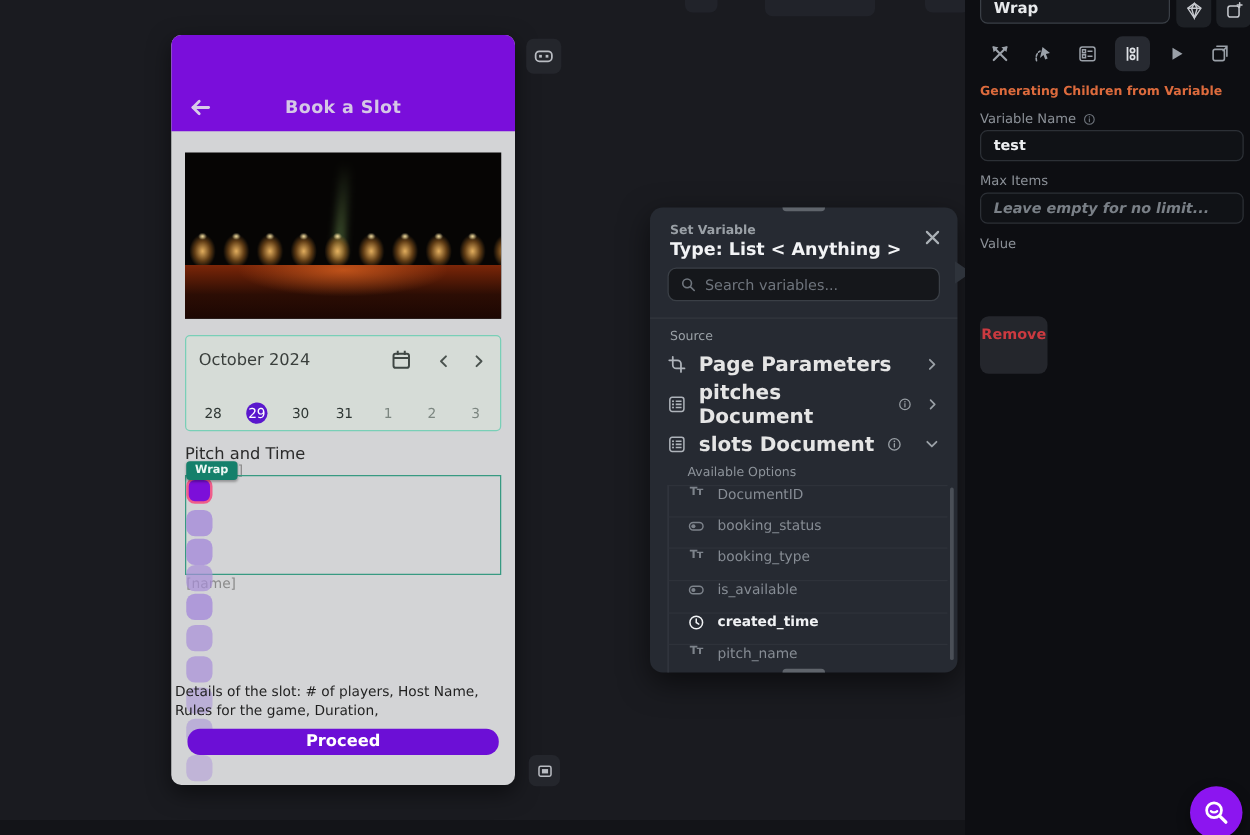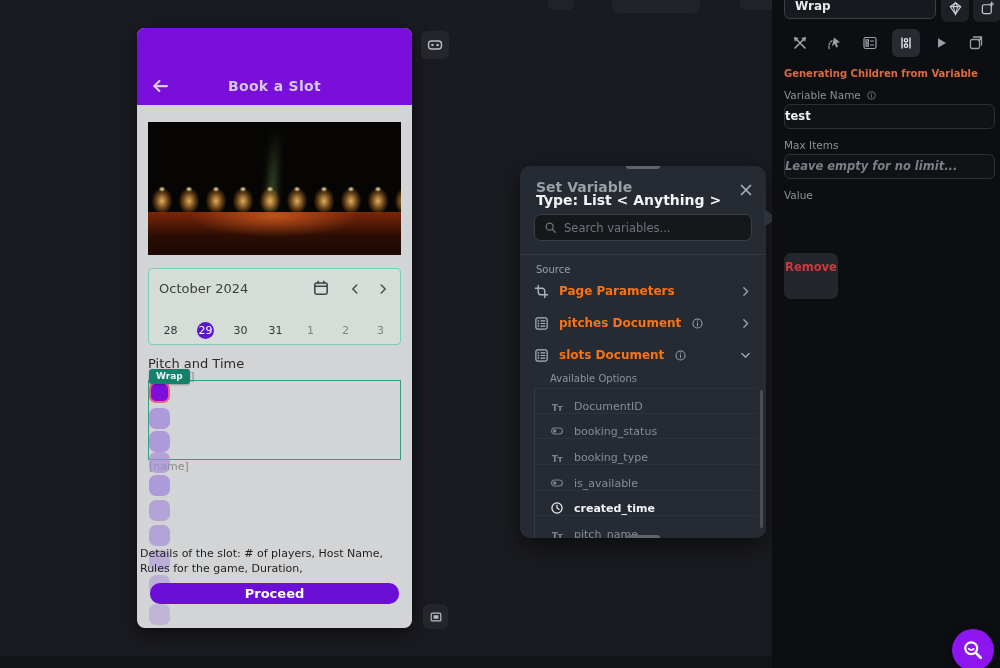--- a/index.html
+++ b/index.html
@@ -61,37 +61,37 @@
 
   .side-btn { position:absolute; width:28px; height:28px; background:#24262c; border-radius:6px;
               display:flex; align-items:center; justify-content:center; color:#b9bcc2; }
   .side-btn svg { width:16px; height:16px; }
 
   
   .panel { position:absolute; left:520px; top:166px; width:246px; height:372px; background:#262a32;
            border-radius:10px; box-shadow:0 8px 24px rgba(0,0,0,.55); overflow:hidden; }
   .drag-handle { position:absolute; left:50%; transform:translateX(-50%); width:34px; height:6px;
                  border-radius:3px; background:#5f646b; z-index:9; }
-  .panel-eyebrow { position:absolute; left:16px; top:13px; font-size:14px; font-weight:700; color:#9aa0a6; }
+  .panel-eyebrow { position:absolute; left:16px; top:13px; font-size:10px; font-weight:700; color:#9aa0a6; }
   .panel-title { position:absolute; left:16px; top:26px; font-size:14px; font-weight:700; color:#f2f3f5; }
   .panel-close { position:absolute; right:12px; top:16px; width:16px; height:16px; color:#aab0b6; }
   .panel-search { position:absolute; left:14px; top:48px; width:218px; height:27px; background:#15171b;
                   border:1px solid #3a3f46; border-radius:7px; display:flex; align-items:center; padding:0 9px; gap:7px; }
   .panel-search svg { width:13px; height:13px; color:#6f757d; flex:0 0 auto; }
   .panel-search .ph { font-size:11.5px; color:#6f757d; }
   .panel-div { position:absolute; left:0; top:88px; width:100%; height:1px; background:#33373e; }
   .src-label { position:absolute; left:16px; top:98px; font-size:10px; color:#9aa0a6; }
   .src-row { position:absolute; left:14px; width:218px; height:26px; display:flex; align-items:center; gap:10px; }
   .src-row svg.lead { width:15px; height:15px; color:#aeb3ba; flex:0 0 auto; }
-  .src-row .lbl { font-size:12px; font-weight:700; color:#f97316; }
+  .src-row .lbl { font-size:16px; font-weight:700; color:#e5e5e5; }
   .src-row .info { width:13px; height:13px; color:#9aa0a6; }
   .src-row .chev { margin-left:auto; width:13px; height:13px; color:#9aa0a6; }
   .opts-label { position:absolute; left:30px; top:207px; font-size:10px; color:#8d939a; }
   .opts-group { position:absolute; left:14px; top:222px; width:224px; border-left:1px solid #343941; }
-  .opt-row { height:25.7px; display:flex; align-items:flex-end; gap:10px; padding-left:15px;
+  .opt-row { height:25.7px; display:flex; align-items:flex-start; gap:10px; padding-left:15px;
              border-bottom:1px solid #2e323a; }
   .opt-row:first-child { border-top:1px solid #2e323a; }
   .opt-row svg, .opt-row .tt { width:14px; height:14px; color:#7d838b; flex:0 0 auto; }
   .opt-row .tt { font-size:9px; font-weight:700; display:inline-flex; align-items:flex-end; justify-content:center; height:auto; }
   .tt::before { content:"Tᴛ"; letter-spacing:-.5px; }
   .opt-row .olbl { font-size:11px; color:#878d95; }
   .opt-row.hi svg { color:#f0f2f4; }
   .opt-row.hi .olbl { color:#f0f2f4; font-weight:700; }
   .panel-scrollbar { position:absolute; right:3px; top:224px; width:3px; height:138px; background:#4a4f57; border-radius:2px; }
   .connector { position:absolute; left:764px; top:209px; width:0; height:0;
@@ -109,21 +109,21 @@
               align-items:center; justify-content:space-between; padding:0 4px; }
   .tab-ic { width:28px; height:28px; display:flex; align-items:center; justify-content:center;
             color:#9aa0a8; border-radius:6px; }
   .tab-ic svg { width:16px; height:16px; }
   .tab-ic.active { background:#272a31; color:#dfe2e6; }
   .insp-heading { position:absolute; left:12px; top:68px; font-size:10px; font-weight:700; color:#dd6b3d;
                   white-space:nowrap; }
   .insp-label { position:absolute; left:12px; font-size:10.5px; color:#8b9097; display:flex; align-items:center; gap:5px; }
   .insp-label svg { width:11px; height:11px; color:#6f757d; }
   .insp-input { position:absolute; left:12px; width:211px; height:25px; background:#101216;
-                border:1px solid #2c3036; border-radius:6px; font-size:11.5px; line-height:23px; padding-left:0; }
+                border:1px solid #2c3036; border-radius:6px; font-size:11.5px; line-height:23px; padding-left:10px; }
   .insp-input.filled { color:#eef0f2; font-weight:700; }
   .insp-input.placeholder { color:#7a8087; font-style:italic; font-weight:600; }
   .value-field { position:absolute; left:12px; top:204px; width:211px; height:26px; background:#17191e;
                  border-radius:6px; display:flex; align-items:center; padding:0 8px; gap:8px; }
   .value-field svg.lead { width:14px; height:14px; color:#9aa0a6; }
   .value-field .vname { font-size:12px; font-weight:700; color:#dd6b3d; }
   .value-field svg.pencil { margin-left:auto; width:13px; height:13px; color:#8b9097; }
   .remove-btn { position:absolute; left:12px; top:253px; width:54px; height:46px; background:#24262c;
                 border-radius:7px; color:#cc3a40; font-size:11.5px; font-weight:700; text-align:center;
                 line-height:29px; }

